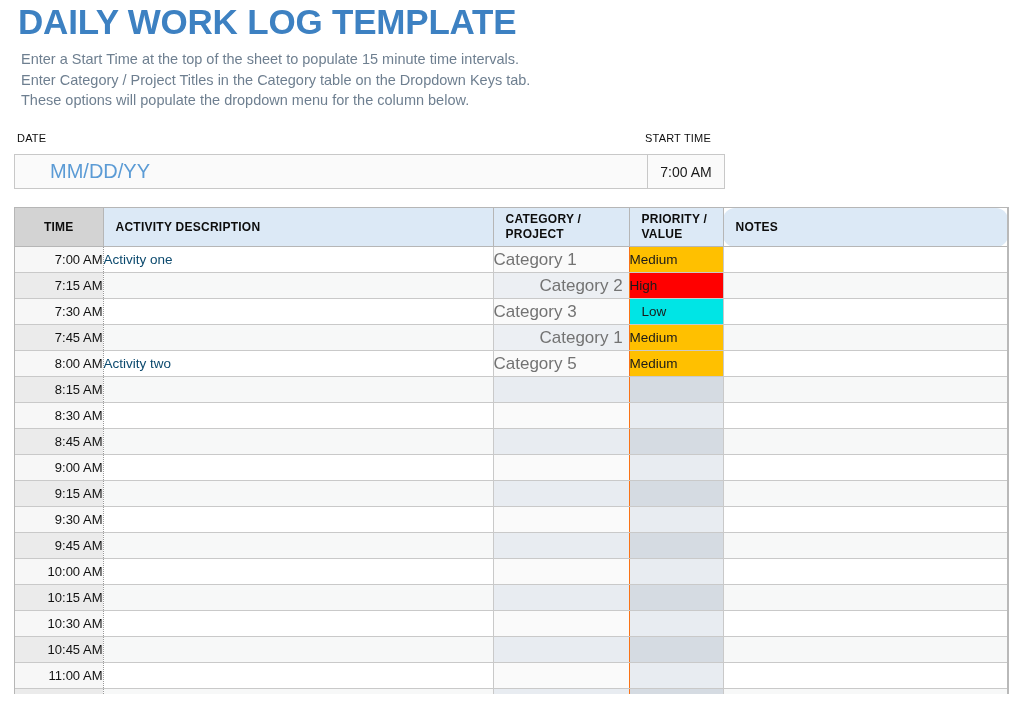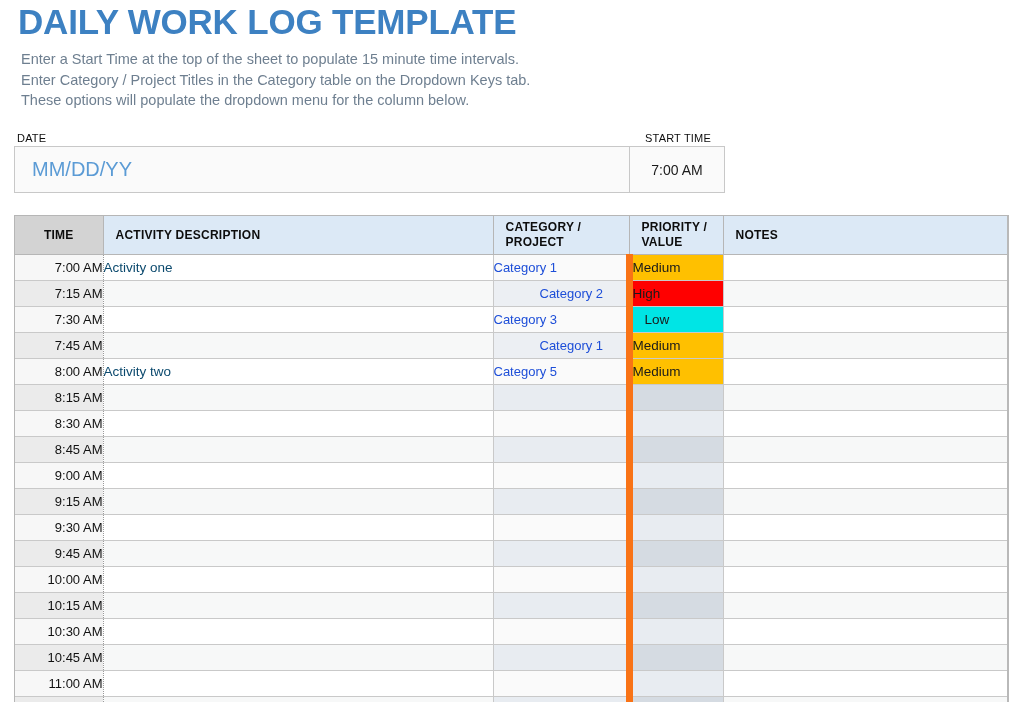--- a/index.html
+++ b/index.html
@@ -60,27 +60,28 @@
     color: #0d0d0d;
     letter-spacing: 0.2px;
     white-space: nowrap;
   }
   .lbl-date { left: 3px; top: 0; }
   .lbl-start { left: 631px; top: 0; }
 
   .meta-box {
     position: absolute;
     left: 14px;
-    top: 146px;
+    top: 154px;
     width: 711px;
-    height: 47px;
+    height: 35px;
     box-sizing: border-box;
     border: 1px solid #c8c8c8;
     background: #fafafa;
     display: flex;
+    padding-left: 18px;
   }
   .meta-date-cell {
     flex: 0 0 615px;
     box-sizing: border-box;
     border-right: 1px solid #c8c8c8;
     display: flex;
     align-items: center;
     padding-left: 17px;
     font-size: 20px;
     color: #5b9bd5;
@@ -91,21 +92,21 @@
     align-items: center;
     justify-content: center;
     font-size: 14px;
     color: #1a1a1a;
   }
 
   
   .table-wrap {
     position: absolute;
     left: 14px;
-    top: 215px;
+    top: 207px;
     width: 995px;
     box-sizing: border-box;
     border-left: 1px solid #b6b6b6;
     border-right: 2px solid #b9b9b9;
     border-top: 1px solid #b6b6b6;
     overflow: hidden;
     height: 487px;
   }
   table.log {
     border-collapse: collapse;
@@ -131,21 +132,21 @@
     border-right: 1px solid #b6b6b6;
     border-bottom: 1px solid #b6b6b6;
     vertical-align: middle;
     line-height: 15px;
   }
   table.log thead th.th-time {
     background: #d3d3d3;
     text-align: center;
     padding-left: 0;
   }
-  table.log thead th.th-notes { border-right: none; }
+  table.log thead th.th-notes { border-right: none; border-radius: 12px; }
   table.log thead th .hdr2 { display: block; }
 
   table.log tbody td {
     height: 26px;
     box-sizing: border-box;
     border-bottom: 1px solid #c9c9c9;
     padding: 0;
     vertical-align: middle;
     overflow: hidden;
     white-space: nowrap;
@@ -168,24 +169,24 @@
     font-size: 13.5px;
     color: #0c4a6e;
     background: #ffffff;
     border-right: 1px solid #c9c9c9;
   }
   tr.alt td.td-act { background: #f7f8f8; }
 
   
   td.td-cat {
     padding-left: 14px;
-    font-size: 13px;
-    color: #1d4ed8;
+    font-size: 17px;
+    color: #737373;
     background: #fafafa;
-    border-right: 7px solid #f97316;
+    border-right: 1px solid #f97316;
   }
   tr.alt td.td-cat { background: #e8ecf1; }
   td.td-cat.filled { background: #fafafa; }
   tr.alt td.td-cat.filled { background: #eceff3; padding-left: 46px; }
 
   
   td.td-pri {
     padding-left: 12px;
     font-size: 13.5px;
     color: #1a1a1a;

